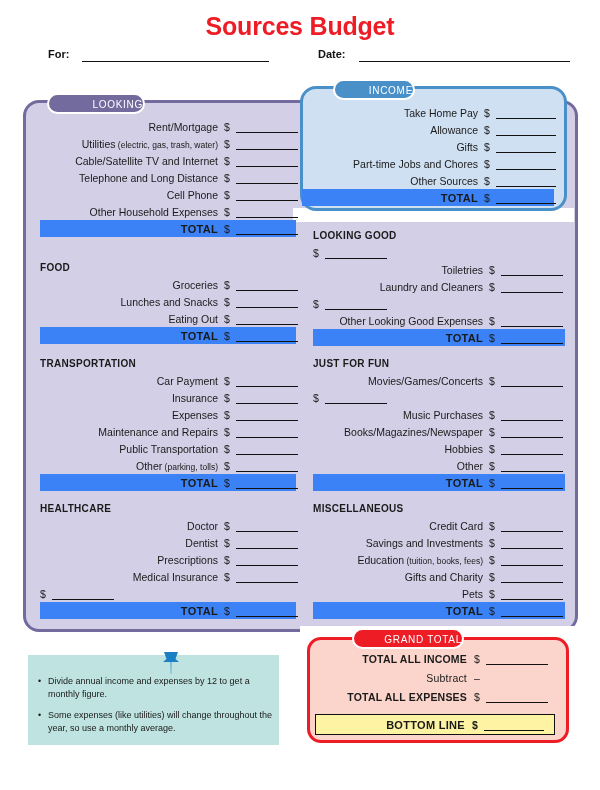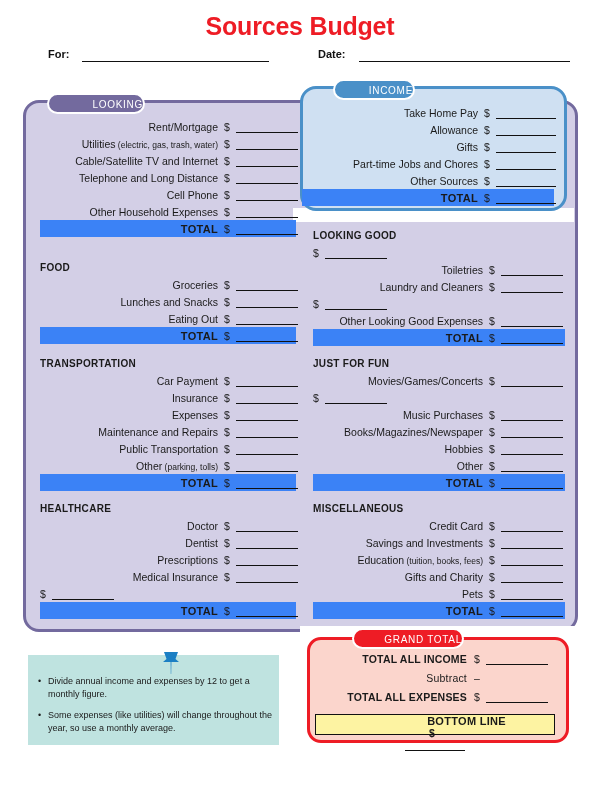--- a/index.html
+++ b/index.html
@@ -238,21 +238,20 @@
   .grand-row .blank  { width: 62px; }
   .bottom-line-row {
     display: flex;
     align-items: center;
     height: 21px;
     margin-top: 4px;
     background: #fdf3a2;
     border: 1.5px solid #111111;
     box-sizing: border-box;
     width: 240px;
-    flex-direction: column;
   }
   .bottom-line-row .line-label {
     width: 149px;
     text-align: right;
     font-size: 11px;
     font-weight: bold;
     padding-right: 7px;
     color: #1a1a1a;
     letter-spacing: 0.3px;
   }

